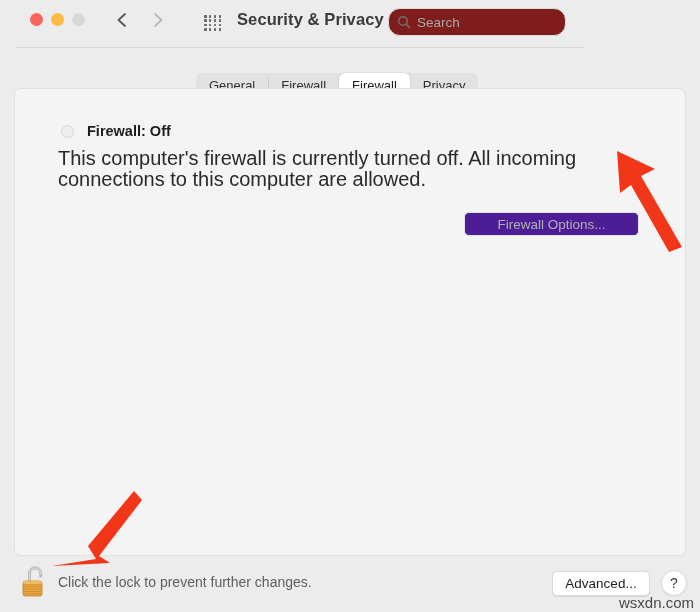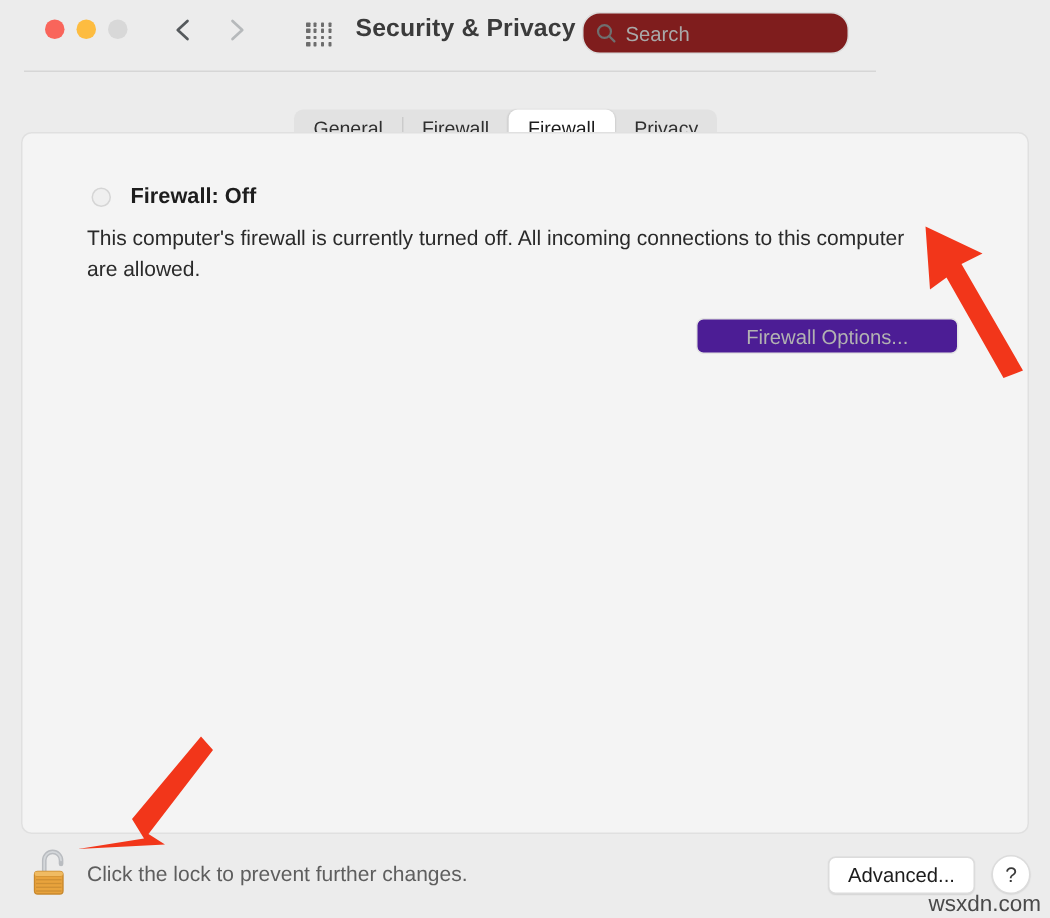--- a/index.html
+++ b/index.html
@@ -168,21 +168,21 @@
     margin-left: 13px;
     font-size: 14.5px;
     font-weight: bold;
     color: #1d1d1d;
   }
 
   .desc {
     position: absolute;
     left: 43px; top: 59px;
     width: 545px;
-    font-size: 14px;
+    font-size: 20px;
     line-height: 21px;
     color: #2a2a2a;
   }
 
   .btn {
     position: absolute;
     height: 24px;
     background: #ffffff;
     border: 1px solid #dcdcdc;
     border-radius: 5px;

